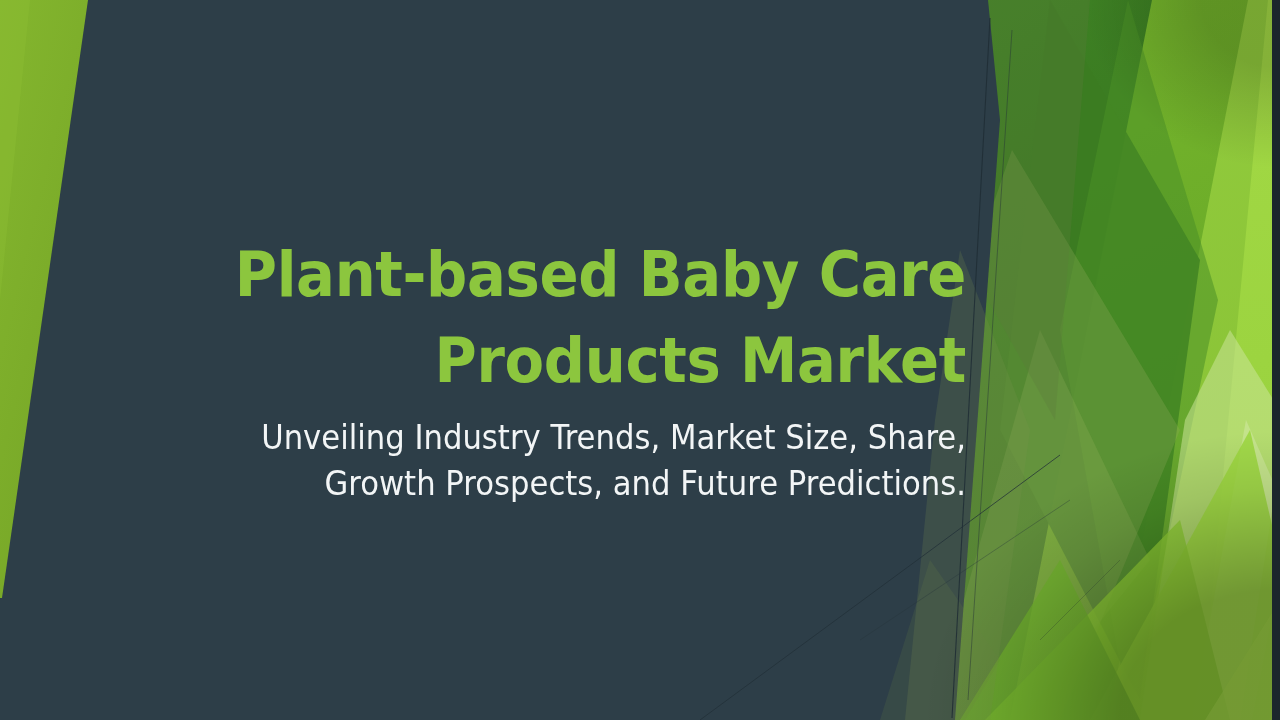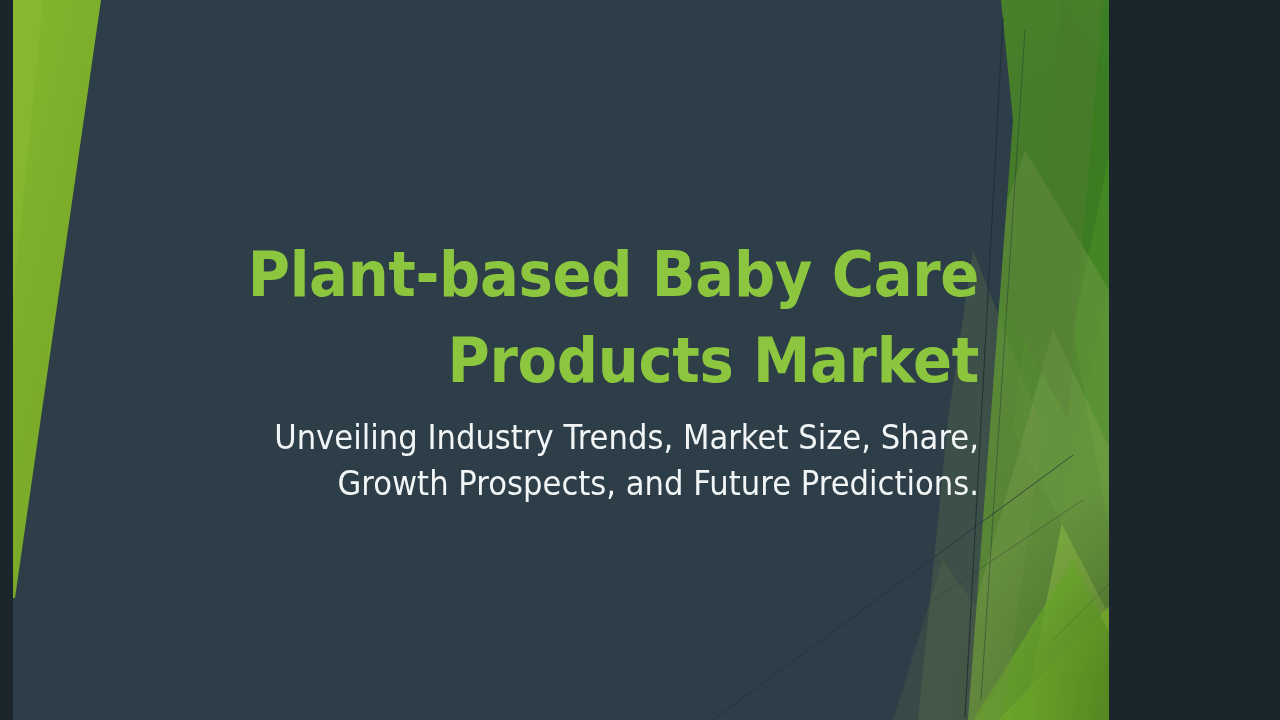--- a/index.html
+++ b/index.html
@@ -2,26 +2,25 @@
 <html><head>
 <meta charset="utf-8">
 <style>
   html, body {
     margin: 0;
     padding: 0;
     background: #1b262c;
   }
   #slide {
     position: relative;
-    width: 1096px;
+    width: 1272px;
     height: 720px;
     overflow: hidden;
     background: #4c1d95;
     font-family: "DejaVu Sans", sans-serif;
-    margin-left: 13px;
   }
   #bg-art {
     position: absolute;
     inset: 0;
     width: 1280px;
     height: 720px;
     display: block;
   }
   #text-layer {
     position: absolute;

